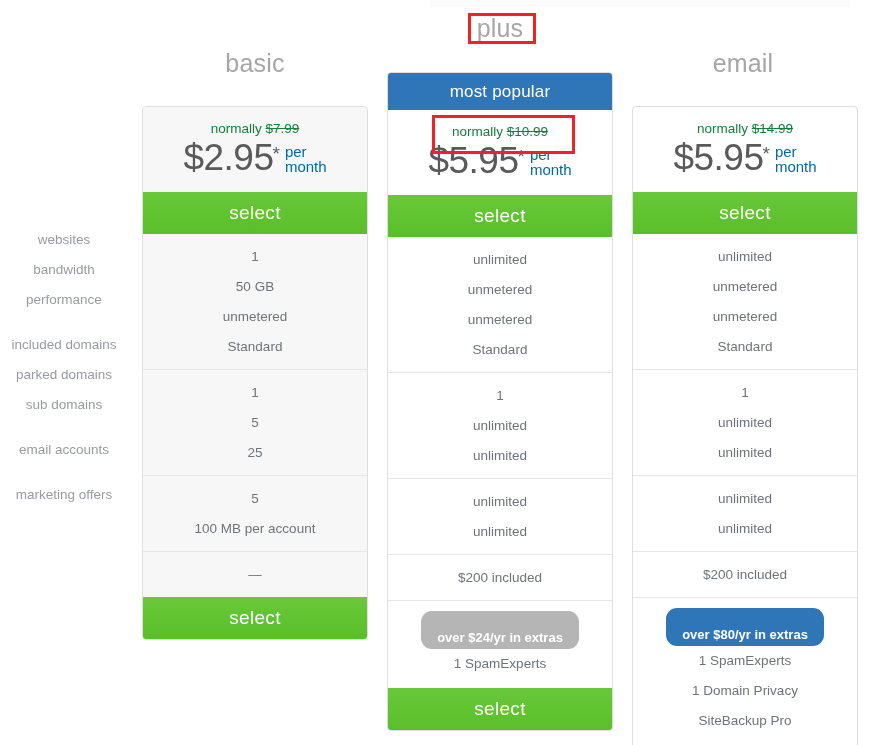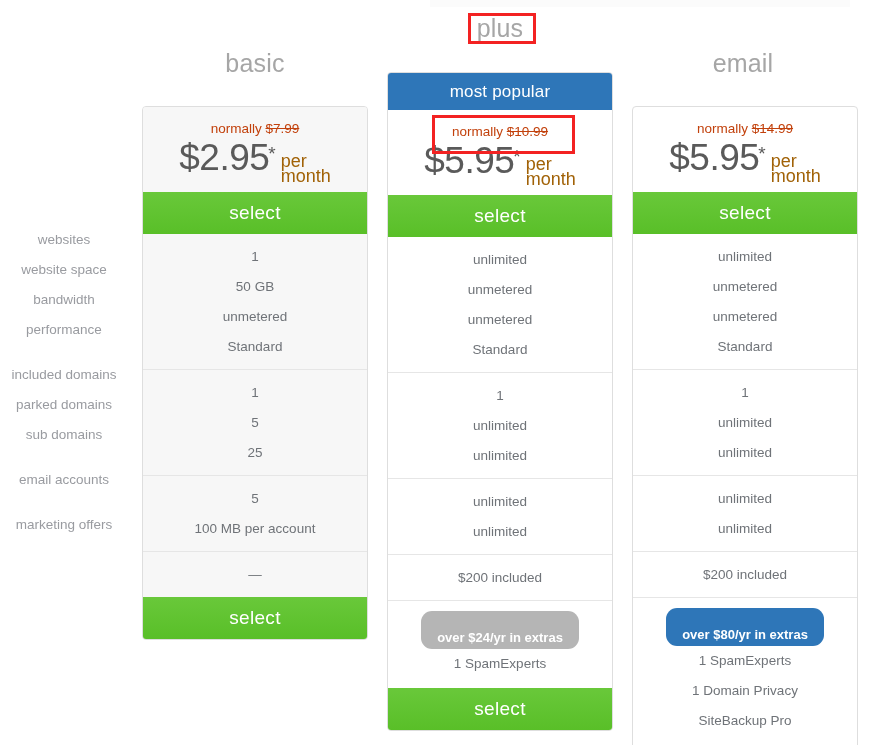--- a/index.html
+++ b/index.html
@@ -88,21 +88,21 @@
     letter-spacing: .2px;
   }
 
   .price-block {
     padding: 14px 0 13px 0;
     text-align: center;
   }
   #card-basic .price-block { background: #f7f7f7; }
   .normally {
     font-size: 13.5px;
-    color: #c2410c;
+    color: #15803d;
     margin-bottom: 1px;
   }
   .normally .struck {
     text-decoration: line-through;
   }
   .price-line {
     display: block;
     text-align: center;
     white-space: nowrap;
   }
@@ -117,27 +117,27 @@
     font-size: 19px;
     color: #5a5a5a;
     vertical-align: top;
     position: relative;
     top: 6px;
     left: -1px;
   }
   .price-per {
     display: inline-block;
     vertical-align: middle;
-    font-size: 18px;
+    font-size: 15px;
     line-height: 15px;
-    color: #a16207;
+    color: #0369a1;
     text-align: left;
     margin-left: 4px;
     position: relative;
-    top: 11px;
+    top: 1px;
   }
 
   .select-bar {
     background: linear-gradient(to bottom, #69c83a, #59bf28);
     color: #ffffff;
     font-size: 19px;
     text-align: center;
     height: 42px;
     line-height: 42px;
     letter-spacing: .3px;
@@ -207,21 +207,20 @@
 <div id="top-sliver"></div>
 
 <div id="pricing-root">
 
   <div class="col-title" id="title-basic">basic</div>
   <div class="col-title" id="title-plus">plus</div>
   <div class="col-title" id="title-prime">email</div>
 
   <div id="labels">
     <div class="label-row">websites</div>
-    <div class="label-row">website space</div>
     <div class="label-row">bandwidth</div>
     <div class="label-row">performance</div>
     <div class="label-gap"></div>
     <div class="label-row">included domains</div>
     <div class="label-row">parked domains</div>
     <div class="label-row">sub domains</div>
     <div class="label-gap"></div>
     <div class="label-row">email accounts</div>
     <div class="label-gap"></div>
     <div class="label-row">marketing offers</div>

